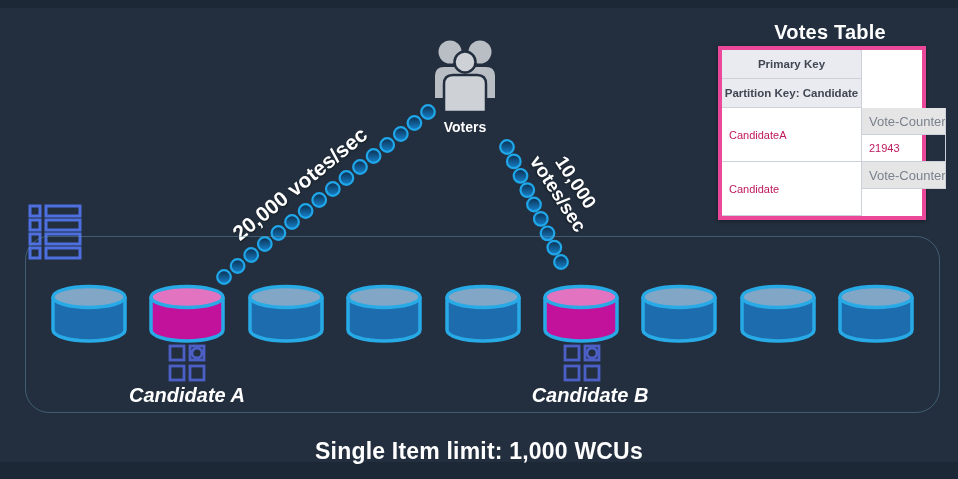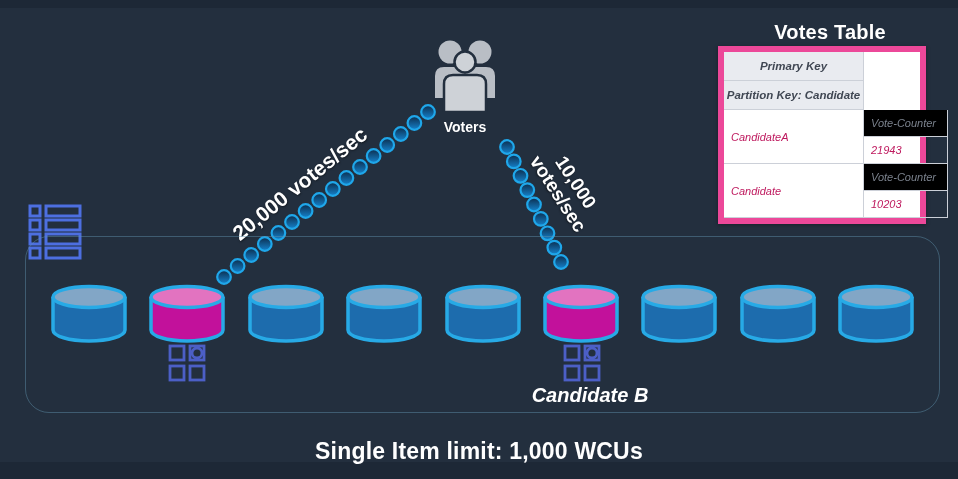--- a/index.html
+++ b/index.html
@@ -18,31 +18,30 @@
   
   #votes-table-title {
     position: absolute; left: 718px; top: 21px; width: 224px;
     text-align: center; color: #ffffff; font-size: 20px; font-weight: bold;
     letter-spacing: .2px;
   }
   #votes-table {
     position: absolute; left: 718px; top: 46px; width: 208px;
     display: grid; grid-template-columns: 140px 84px;
     grid-template-rows: 29px 29px 27px 27px 27px 27px;
-    background: #ffffff; border: 6px solid #ec4899;
+    background: #ffffff; border: 4px solid #ec4899;
     box-shadow: 0 1px 4px rgba(0,0,0,.35);
-    font-style: italic;
   }
   #votes-table .cell {
     border-right: 1px solid #ccd0d8; border-bottom: 1px solid #ccd0d8;
     display: flex; align-items: center; font-size: 11px; color: #be185d;
     padding: 0 7px; overflow: hidden; white-space: nowrap;
   }
   #votes-table .hdr { background: #e9ebf0; color: #404753; font-weight: bold; font-size: 11.5px; justify-content: center; }
-  #votes-table .attr-name { background: #000000; color: #7b828d; font-size: 11px; }
+  #votes-table .attr-name { background: #e5e5e5; color: #7b828d; font-size: 13px; }
   .c-pk   { grid-column: 1; grid-row: 1; }
   .c-attr { grid-column: 2; grid-row: 1 / span 2; }
   .c-part { grid-column: 1; grid-row: 2; }
   .c-ka   { grid-column: 1; grid-row: 3 / span 2; }
   .c-na   { grid-column: 2; grid-row: 3; }
   .c-va   { grid-column: 2; grid-row: 4; }
   .c-kb   { grid-column: 1; grid-row: 5 / span 2; }
   .c-nb   { grid-column: 2; grid-row: 5; }
   .c-vb   { grid-column: 2; grid-row: 6; }
 
@@ -138,21 +137,20 @@
 
   <div id="votes-table-title">Votes Table</div>
   <div id="votes-table">
     <div class="cell hdr c-pk">Primary Key</div>
     <div class="cell hdr c-part">Partition Key: Candidate</div>
     <div class="cell c-ka">CandidateA</div>
     <div class="cell attr-name c-na">Vote-Counter</div>
     <div class="cell c-va">21943</div>
     <div class="cell c-kb">Candidate</div>
     <div class="cell attr-name c-nb">Vote-Counter</div>
-    <div class="cell c-vb">10203</div>
   </div>
 
   <div id="voters">
     <svg width="66" height="74" viewBox="0 0 66 74">
 
       <circle cx="18" cy="14" r="11.5" fill="#b9bec5"></circle>
       <path d="M3 60 V38 q0 -9 9 -9 h12 q9 0 9 9 v22 z" fill="#b9bec5"></path>
 
       <circle cx="48" cy="14" r="11.5" fill="#b9bec5"></circle>
       <path d="M33 60 V38 q0 -9 9 -9 h12 q9 0 9 9 v22 z" fill="#b9bec5"></path>
@@ -234,17 +232,18 @@
   <svg class="grid-icon" id="grid-icon-b" width="40" height="40" viewBox="0 0 40 40">
     <g fill="none" stroke="#4c5fc6" stroke-width="2.8">
       <rect x="3" y="3" width="14" height="14"></rect>
         <rect x="23" y="3" width="14" height="14"></rect>
       <rect x="3" y="23" width="14" height="14"></rect>
         <rect x="23" y="23" width="14" height="14"></rect>
       <circle cx="30" cy="10" r="5"></circle>
     </g>
   </svg>
 
+  <div class="candidate-label" id="candidate-a-label">Candidate A</div>
   <div class="candidate-label" id="candidate-b-label">Candidate B</div>
 
   <div id="caption">Single Item limit: 1,000 WCUs</div>
 
 </div>
 
 </body></html>

